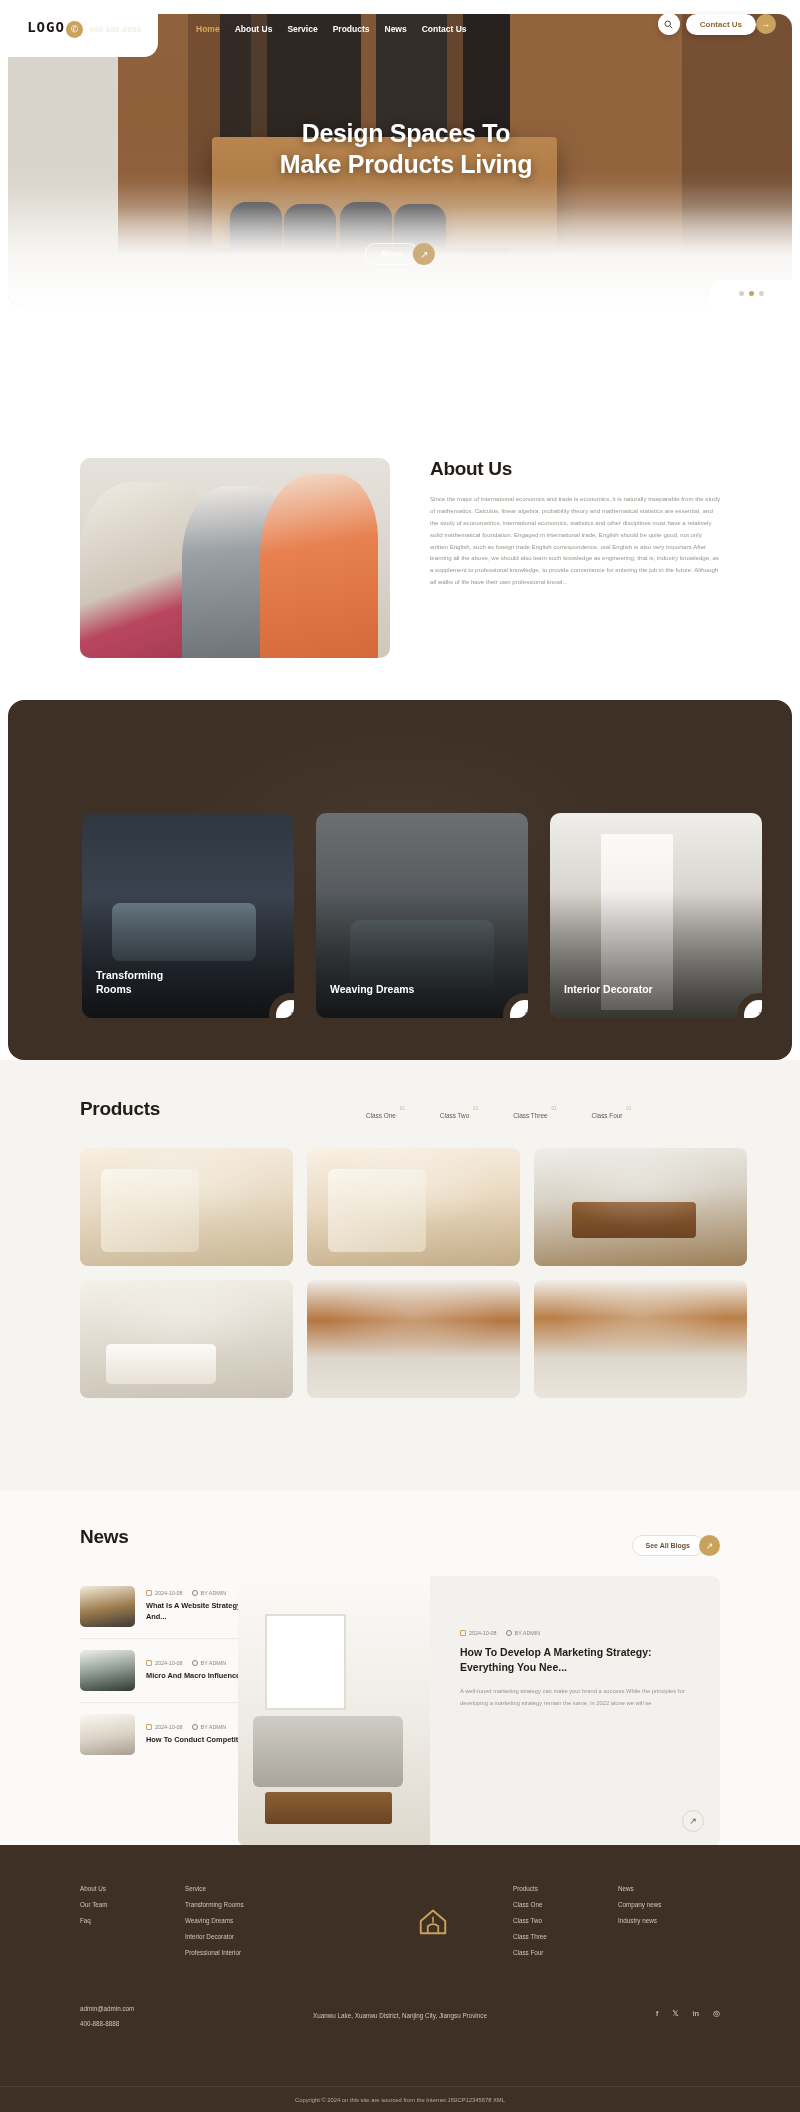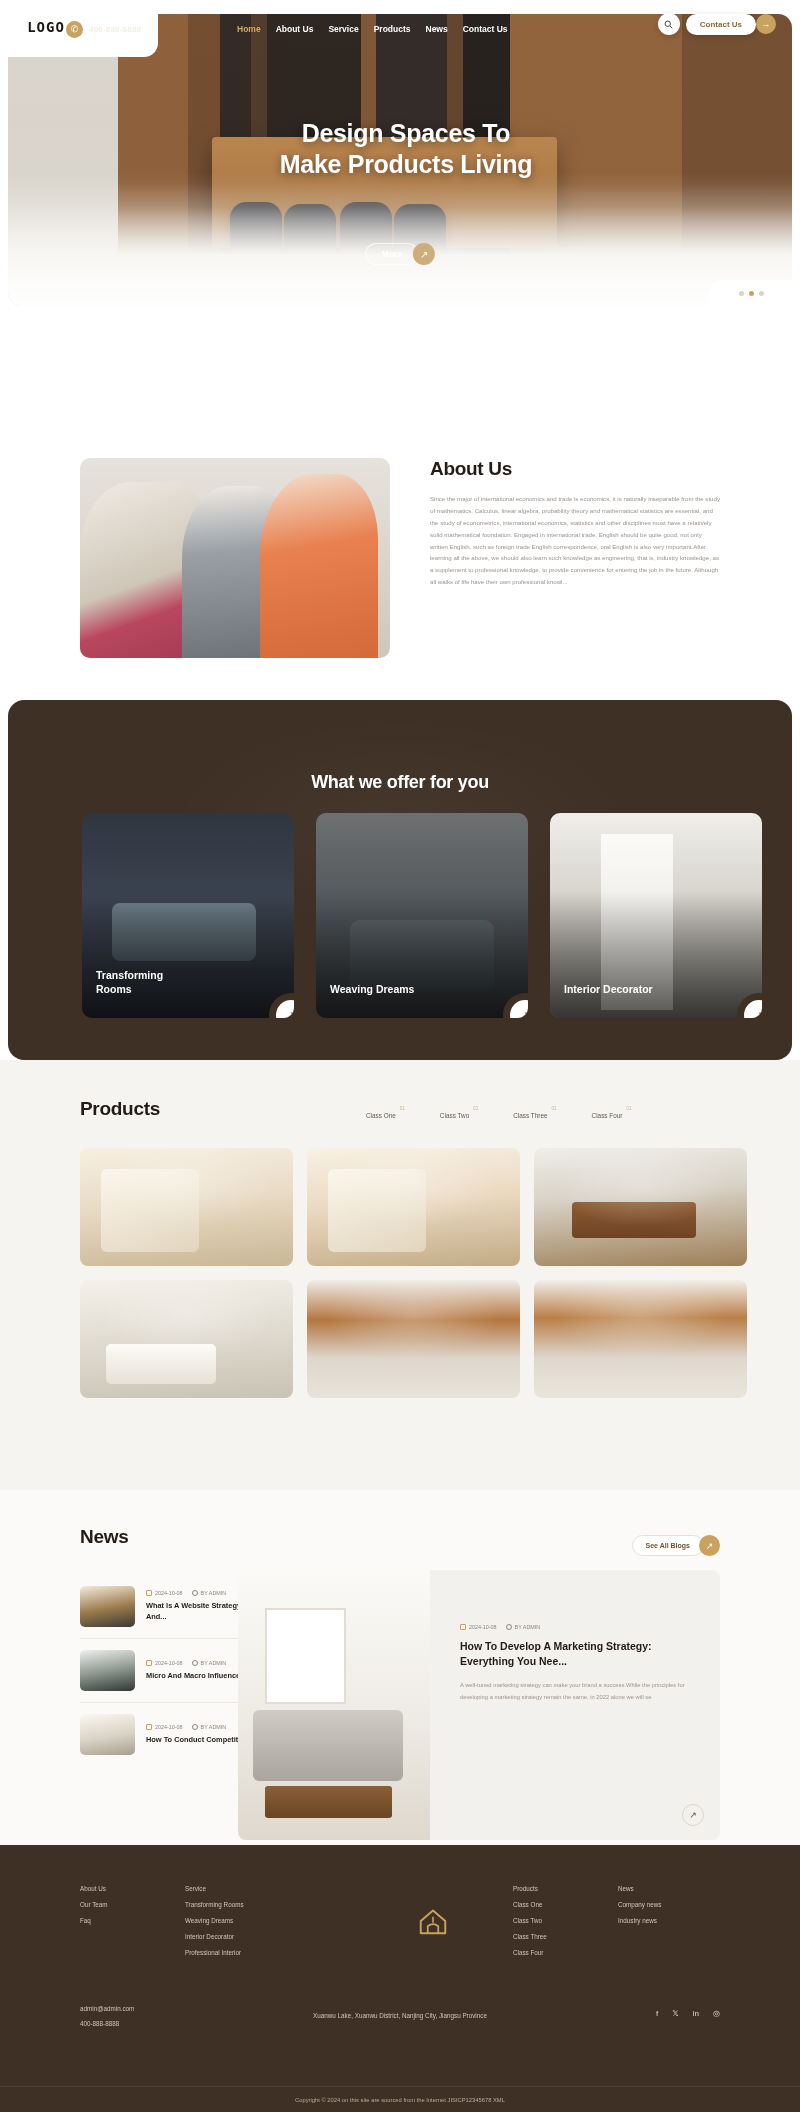--- a/index.html
+++ b/index.html
@@ -73,21 +73,21 @@
   }
   .phone-ic{
     width:17px; height:17px; border-radius:50%;
     background:#c9a35e; color:#fff; font-size:9px;
     display:flex; align-items:center; justify-content:center;
   }
   .phone-num{ font-size:8px; font-weight:700; color:#f4ede2; letter-spacing:.2px; }
 
   .nav{ position:absolute; left:196px; top:14px; height:30px; display:flex; align-items:center; gap:15px; z-index:6; }
   .nav a{ font-size:8.5px; font-weight:700; color:#ffffff; text-decoration:none; white-space:nowrap; }
-  .nav a.active{ color:#d5a85f;margin-left:41px; }
+  .nav a.active{ color:#d5a85f; }
 
   .top-actions{ position:absolute; right:24px; top:13px; display:flex; align-items:center; gap:6px; z-index:6; }
   .srch{
     width:22px; height:22px; border-radius:50%; background:#fff;
     display:flex; align-items:center; justify-content:center;
     box-shadow:0 2px 6px rgba(0,0,0,.18);
   }
   .cta{
     height:21px; border-radius:11px; background:#fff; color:#8a6a34;
     display:flex; align-items:center; padding:0 14px;
@@ -243,21 +243,21 @@
   .nthumb.a{ background:linear-gradient(170deg,#f4eadc,#9a7a4b 55%,#3b3a38 100%); }
   .nthumb.b{ background:linear-gradient(170deg,#eef0ee,#8f9a92 50%,#2f3733 100%); }
   .nthumb.c{ background:linear-gradient(170deg,#fbf8f2,#d9d2c5 55%,#a79e8e 100%); }
   .nmeta{ display:flex; align-items:center; gap:9px; margin-bottom:5px; }
   .nmeta span{ font-size:5.4px; color:#8c857d; display:flex; align-items:center; gap:3px; }
   .cal{ width:6px; height:6px; border:1px solid #c9a35e; border-radius:1px; display:inline-block; }
   .usr{ width:6px; height:6px; border-radius:50%; border:1px solid #8c857d; display:inline-block; }
   .ntitle{ font-size:7.4px; font-weight:700; color:#231b16; line-height:1.45; }
 
   .feature{
-    position:absolute; left:238px; top:80px; width:482px; height:270px;
+    position:absolute; left:238px; top:86px; width:482px; height:270px;
     background:#f3f1ed; border-radius:8px; overflow:hidden; display:flex;
   }
   .feature-img{
     width:192px; height:270px; flex:none;
     background:linear-gradient(180deg,#fbfaf7 0%,#efece6 52%,#ded8cd 100%);
     position:relative;
   }
   .feature-img::before{
     content:""; position:absolute; left:14%; top:14%; width:40%; height:34%;
     background:#fff; border:2px solid #e2ddd3;
@@ -364,21 +364,20 @@
     <div class="about-img">
       <div class="about-mid"></div>
     </div>
     <div class="about-txt">
       <h2 class="about-h">About Us</h2>
       <p class="about-p">Since the major of international economics and trade is economics, it is naturally inseparable from the study of mathematics. Calculus, linear algebra, probability theory and mathematical statistics are essential, and the study of econometrics, international economics, statistics and other disciplines must have a relatively solid mathematical foundation. Engaged in international trade, English should be quite good, not only written English, such as foreign trade English correspondence, oral English is also very important.After learning all the above, we should also learn such knowledge as engineering, that is, industry knowledge, as a supplement to professional knowledge, to provide convenience for entering the job in the future. Although all walks of life have their own professional knowl...</p>
     </div>
   </section>
 
   <section class="offer">
-    <h2 class="offer-h">What we offer for you</h2>
     <div class="cards">
 
       <div class="card k1">
         <div class="card-sofa"></div>
         <div class="card-shade"></div>
         <div class="card-title">Transforming<br>Rooms</div>
         <div class="card-fab">↗</div>
       </div>
 
       <div class="card k2">

